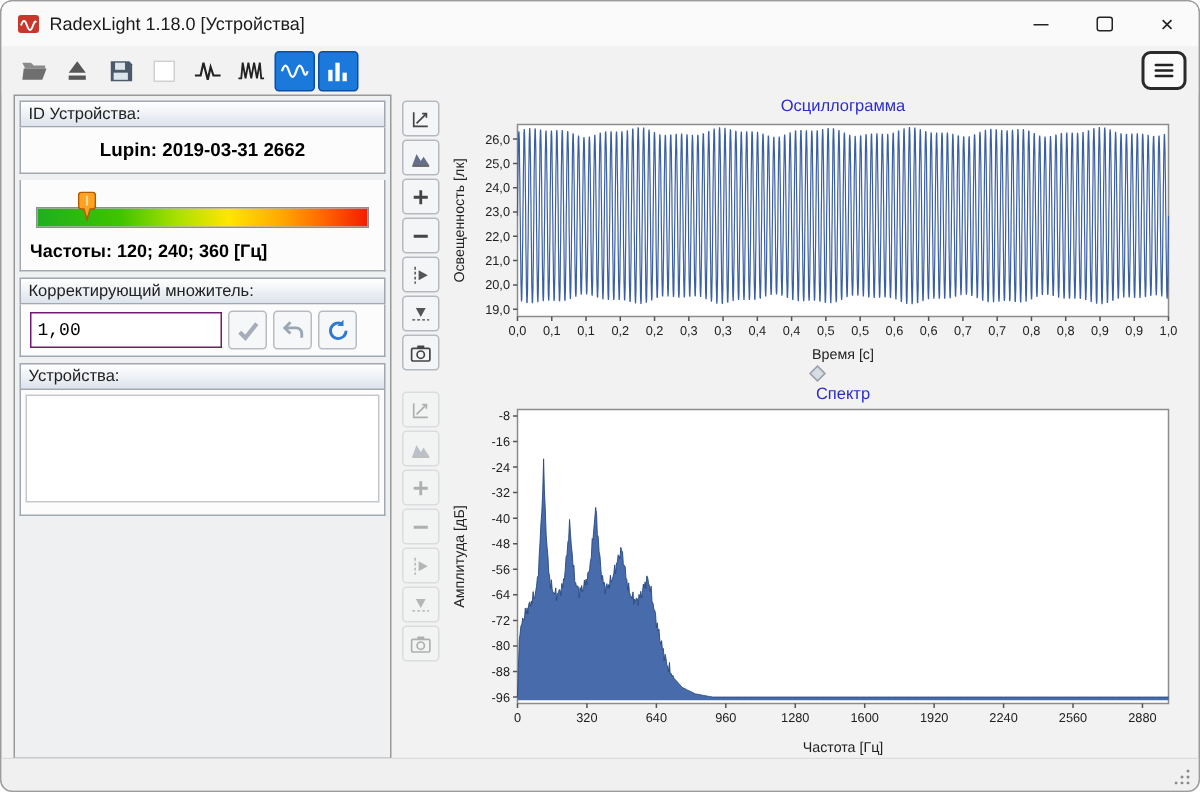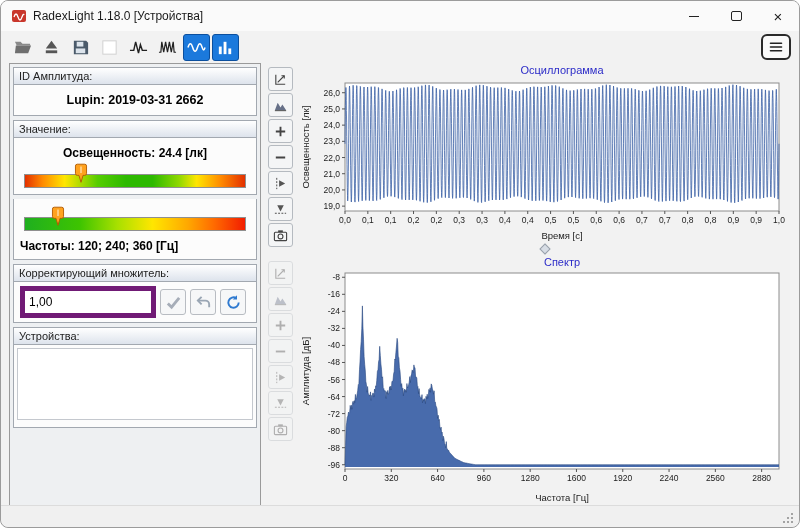--- a/index.html
+++ b/index.html
@@ -36,22 +36,22 @@
   .reading{font-size:12px;font-weight:bold;text-align:center;margin:4px 0 2px;}
   .bar-wrap{position:relative;height:28px;margin:2px 2px 0;}
   .gradient-bar{position:absolute;left:2px;right:2px;bottom:2px;height:12px;border:1px solid #8f8f8f;}
   .value-bar{background:linear-gradient(90deg,#e33000 0%,#ff8a00 8%,#ffe600 18%,#56cd00 33%,
              #2db900 46%,#2db900 58%,#8fd800 70%,#ffe600 78%,#ff8a00 89%,#e33000 100%);}
   .flicker-bar{background:linear-gradient(90deg,#1faf1f 0%,#3ec400 25%,#a8e000 42%,#ffe600 58%,
                #ffa800 74%,#ff6a00 86%,#f21d00 100%);}
   .pin{position:absolute;top:1px;width:13px;height:21px;transform:translateX(-50%);}
   .freq-text{font-size:12px;font-weight:bold;text-align:left;margin:6px 0 2px;}
   .mult-row{display:flex;align-items:center;gap:4px;}
-  .mult-input{width:118px;height:22px;border:5px solid #701a75;font-size:12px;padding:0 4px;
-              font-family:Liberation Sans, sans-serif;}
+  .mult-input{width:118px;height:22px;border:1px solid #701a75;font-size:12px;padding:0 4px;
+              font-family:Liberation Mono, monospace;}
   .mini-btn{width:26px;height:26px;display:flex;align-items:center;justify-content:center;
             background:#f6f7f8;border:1px solid #b8bcc2;border-radius:3px;padding:0;}
   .mini-btn svg{width:17px;height:17px;display:block;}
   .comments-box{border:1px solid #a2a8b0;border-top:none;background:#fcfcfc;padding:3px;}
   .comments-area{width:100%;height:72px;border:1px solid #c4c8ce;resize:none;box-sizing:border-box;
                  font-family:"Liberation Sans",sans-serif;font-size:11px;background:#ffffff;}
   
   .toolcol{width:38px;display:flex;flex-direction:column;align-items:center;padding-top:4px;}
   .tool-group{display:flex;flex-direction:column;gap:2px;margin-bottom:14px;}
   .ctool{width:25px;height:24px;display:flex;align-items:center;justify-content:center;
@@ -170,37 +170,24 @@
           </svg>
         </span>
       </button>
   </div>
 
   <div class="main">
 
     <div class="panel">
 
       <div>
-        <div class="sec-header">ID Амплитуда:</div>
+        <div class="sec-header">ID Устройства:</div>
         <div class="sec-box device-value">Lupin: 2019-03-31 2662</div>
       </div>
 
-      <div>
-        <div class="sec-header">Значение:</div>
-        <div class="sec-box">
-          <div class="reading">Освещенность: 24.4 [лк]</div>
-          <div class="bar-wrap">
-            <div class="gradient-bar value-bar"></div>
-            <svg class="pin" viewBox="0 0 14 22" style="left: 26%;">
-              <path d="M3 1h8q2 0 2 2v8q0 2-2 2H9.2L7 20.5 4.8 13H3q-2 0-2-2V3q0-2 2-2z" fill="#ffa21f" stroke="#b25b00" stroke-width="1"></path>
-              <rect x="6.2" y="3.5" width="1.6" height="7" fill="#ffd9a0"></rect>
-            </svg>
-          </div>
-        </div>
-      </div>
 
       <div>
         <div class="sec-box">
           <div class="bar-wrap">
             <div class="gradient-bar flicker-bar"></div>
             <svg class="pin" viewBox="0 0 14 22" style="left: 16%;">
               <path d="M3 1h8q2 0 2 2v8q0 2-2 2H9.2L7 20.5 4.8 13H3q-2 0-2-2V3q0-2 2-2z" fill="#ffa21f" stroke="#b25b00" stroke-width="1"></path>
               <rect x="6.2" y="3.5" width="1.6" height="7" fill="#ffd9a0"></rect>
             </svg>
           </div>

